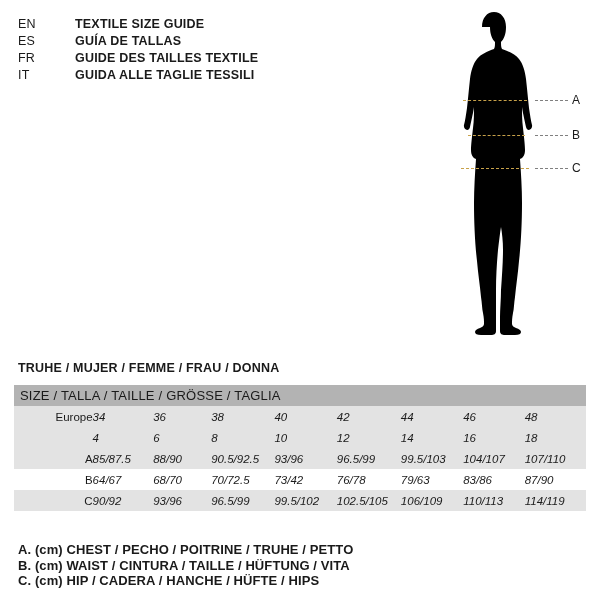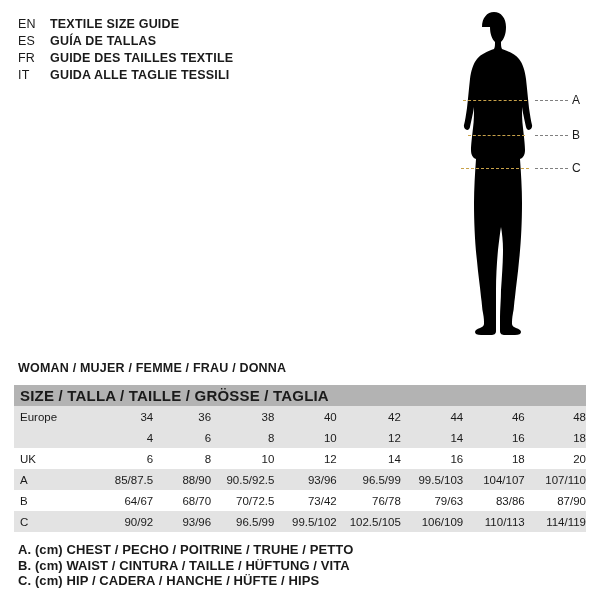--- a/index.html
+++ b/index.html
@@ -22,20 +22,21 @@
     left: 18px;
     top: 16px;
     width: 300px;
   }
   .lang-row {
     display: flex;
     align-items: baseline;
     font-size: 12.5px;
     line-height: 17px;
     letter-spacing: 0.2px;
+    gap: 25px;
   }
   .lang-code {
     width: 32px;
     flex: 0 0 32px;
     color: #1a1a1a;
   }
   .lang-text {
     color: #1a1a1a;
     font-weight: bold;
   }
@@ -87,39 +88,40 @@
     border-collapse: collapse;
     font-size: 11.5px;
   }
   .size-table td {
     padding: 2px 0 2px 0;
     height: 17px;
     vertical-align: middle;
   }
   .size-table tr.header-row td {
     background: #b3b3b3;
-    font-weight: bold;
+    font-weight: normal;
     padding-left: 6px;
-    font-size: 15px;
+    font-size: 13px;
     letter-spacing: 0.2px;
   }
   .size-table tr.shade td {
     background: #e3e3e3;
   }
   .size-table tr.plain td {
     background: #ffffff;
   }
   .size-table td.label {
     padding-left: 6px;
+    text-align: right;
+    width: 86px;
+  }
+  .size-table td.val {
     text-align: left;
-    width: 86px;
-  }
-  .size-table td.val {
-    text-align: right;
     width: 69px;
+    font-style: italic;
   }
 
   
   .footnotes {
     position: absolute;
     left: 18px;
     top: 542px;
     font-size: 13px;
     line-height: 15.5px;
   }
@@ -215,21 +217,21 @@
 
   <div class="measure-line" style="left:38px; top:125px; width:57px;"></div>
   <div class="measure-line grey" style="left:105px; top:125px; width:33px;"></div>
   <div class="measure-label" style="left:142px; top:118px;">B</div>
 
   <div class="measure-line" style="left:31px; top:158px; width:68px;"></div>
   <div class="measure-line grey" style="left:105px; top:158px; width:33px;"></div>
   <div class="measure-label" style="left:142px; top:151px;">C</div>
 </div>
 
-<div class="woman-title">WOMAN / MUJER / FEMME / FRAU / DONNA</div>
+<div class="woman-title">TRUHE / MUJER / FEMME / FRAU / DONNA</div>
 
 <table class="size-table">
   <tbody>
     <tr class="header-row">
       <td colspan="9">SIZE / TALLA / TAILLE / GRÖSSE / TAGLIA</td>
     </tr>
     <tr class="shade">
       <td class="label">Europe</td>
       <td class="val">34</td>
       <td class="val">36</td>
@@ -243,31 +245,20 @@
     <tr class="shade">
       <td class="label"></td>
       <td class="val">4</td>
       <td class="val">6</td>
       <td class="val">8</td>
       <td class="val">10</td>
       <td class="val">12</td>
       <td class="val">14</td>
       <td class="val">16</td>
       <td class="val">18</td>
-    </tr>
-    <tr class="plain">
-      <td class="label">UK</td>
-      <td class="val">6</td>
-      <td class="val">8</td>
-      <td class="val">10</td>
-      <td class="val">12</td>
-      <td class="val">14</td>
-      <td class="val">16</td>
-      <td class="val">18</td>
-      <td class="val">20</td>
     </tr>
     <tr class="shade">
       <td class="label">A</td>
       <td class="val">85/87.5</td>
       <td class="val">88/90</td>
       <td class="val">90.5/92.5</td>
       <td class="val">93/96</td>
       <td class="val">96.5/99</td>
       <td class="val">99.5/103</td>
       <td class="val">104/107</td>

